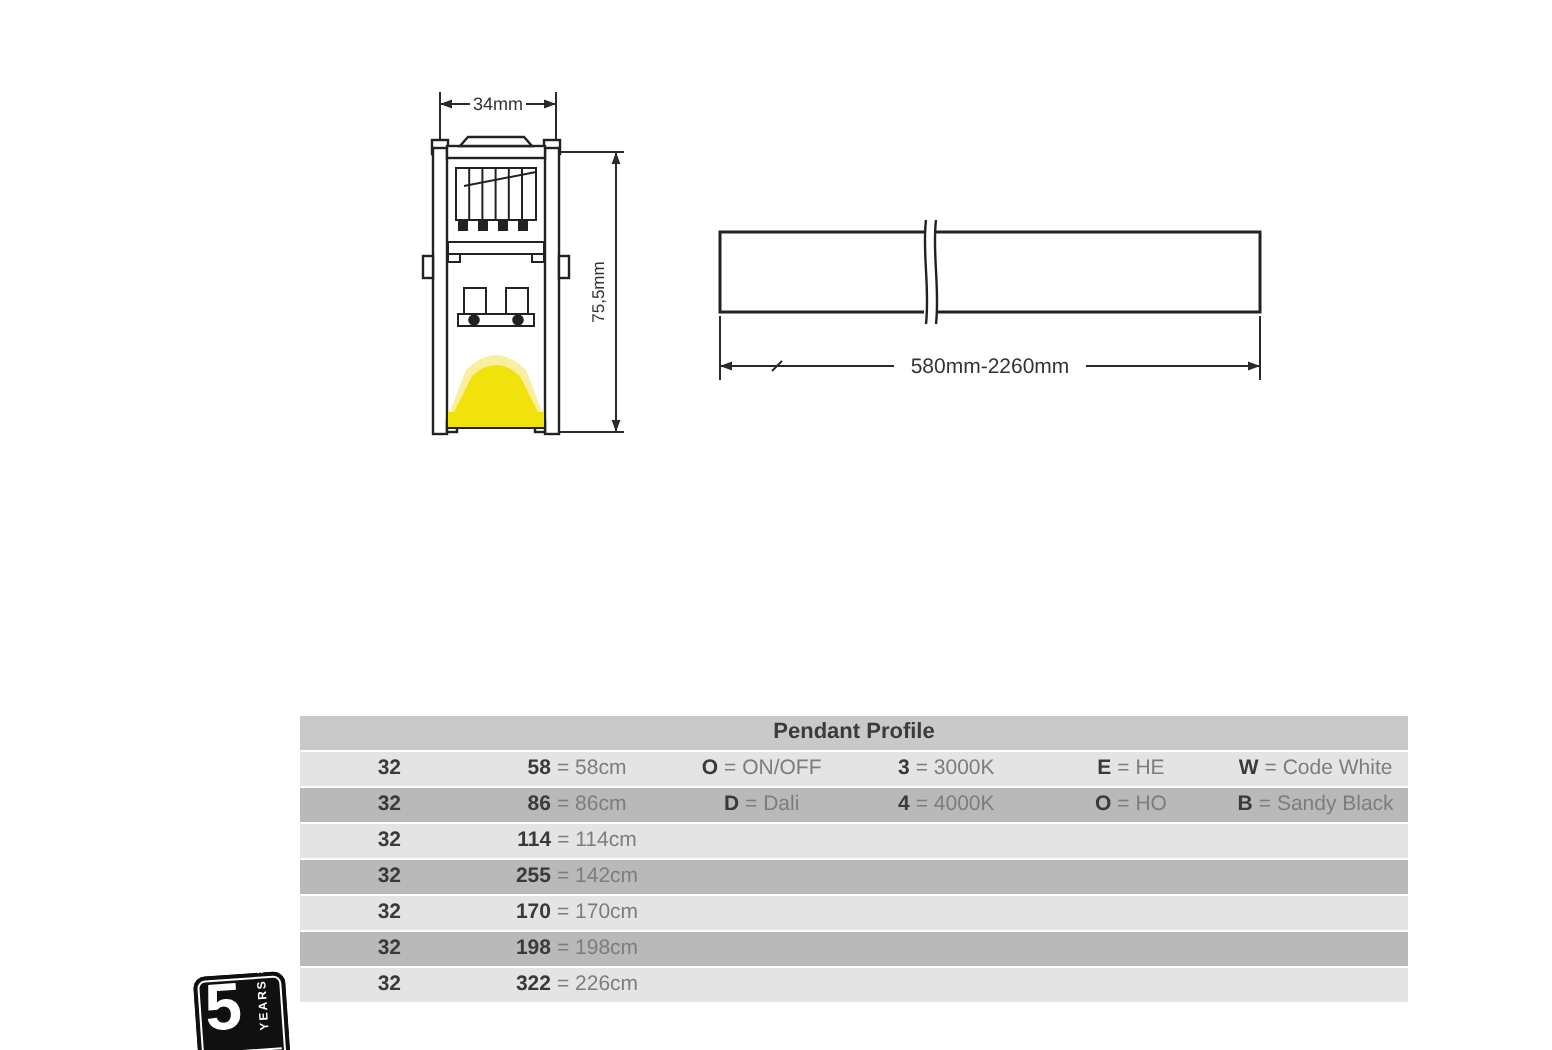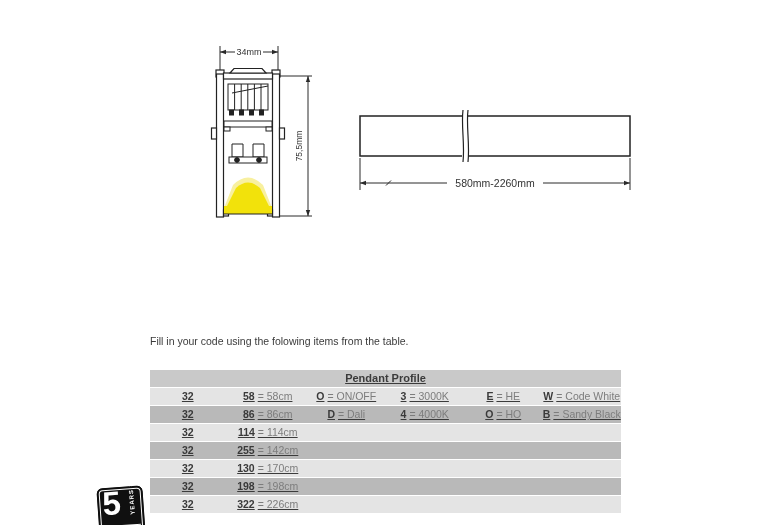--- a/index.html
+++ b/index.html
@@ -12,21 +12,21 @@
   
   .drawing{position:absolute;}
   #cross-section{left:198px;top:8px;}
   #side-view{left:350px;top:72px;}
 
   
   .intro-text{position:absolute;left:150px;top:303px;font-size:10.5px;color:#3b3b3b;}
   .guide-text{position:absolute;left:150px;top:487px;font-size:10px;color:#8c8c8c;}
 
   
-  .spec-table{position:absolute;left:150px;top:338px;width:471px;text-decoration:underline;}
+  .spec-table{position:absolute;left:150px;top:326px;width:554px;}
   .t-title{
     height:17px;line-height:17px;background:#c9c9c9;color:#3b3b3b;
     text-align:center;font-size:11px;font-weight:700;border-bottom:1px solid #fff;
   }
   .t-head{display:flex;background:#6e6e6e;border-bottom:1px solid #fff;}
   .t-head .th{
     flex:1;height:17px;line-height:17px;text-align:center;
     color:#f2f2f2;font-size:10.5px;
   }
   .t-row{display:flex;border-bottom:1px solid #fff;}
@@ -158,21 +158,20 @@
       <line x1="280" y1="54" x2="280" y2="86"></line>
       <line x1="10" y1="79" x2="280" y2="79"></line>
       <line x1="36" y1="81.5" x2="41" y2="76.5"></line>
     </g>
     <polygon points="10,79 16,76.8 16,81.2" fill="#2a2a2a"></polygon>
     <polygon points="280,79 274,76.8 274,81.2" fill="#2a2a2a"></polygon>
     <rect x="97" y="72" width="96" height="13" fill="#ffffff"></rect>
     <text x="145" y="82.5" font-size="10.5" fill="#333" text-anchor="middle">580mm-2260mm</text>
   </svg>
 
-  <div class="intro-text">Fill in your code using the folowing items from the table.</div>
 
   <div class="spec-table">
     <div class="t-title">Pendant Profile</div>
 
     <div class="t-row">
       <div class="td"><span class="code">32</span><span class="val"></span></div>
       <div class="td"><span class="code">58</span><span class="val">= 58cm</span></div>
       <div class="td"><span class="code">O</span><span class="val">= ON/OFF</span></div>
       <div class="td"><span class="code">3</span><span class="val">= 3000K</span></div>
       <div class="td"><span class="code">E</span><span class="val">= HE</span></div>
@@ -201,21 +200,21 @@
       <div class="td"><span class="code">32</span><span class="val"></span></div>
       <div class="td"><span class="code">255</span><span class="val">= 142cm</span></div>
       <div class="td"></div>
       <div class="td"></div>
       <div class="td"></div>
       <div class="td"></div>
     </div>
 
     <div class="t-row">
       <div class="td"><span class="code">32</span><span class="val"></span></div>
-      <div class="td"><span class="code">130</span><span class="val">= 170cm</span></div>
+      <div class="td"><span class="code">170</span><span class="val">= 170cm</span></div>
       <div class="td"></div>
       <div class="td"></div>
       <div class="td"></div>
       <div class="td"></div>
     </div>
 
     <div class="t-row">
       <div class="td"><span class="code">32</span><span class="val"></span></div>
       <div class="td"><span class="code">198</span><span class="val">= 198cm</span></div>
       <div class="td"></div>

